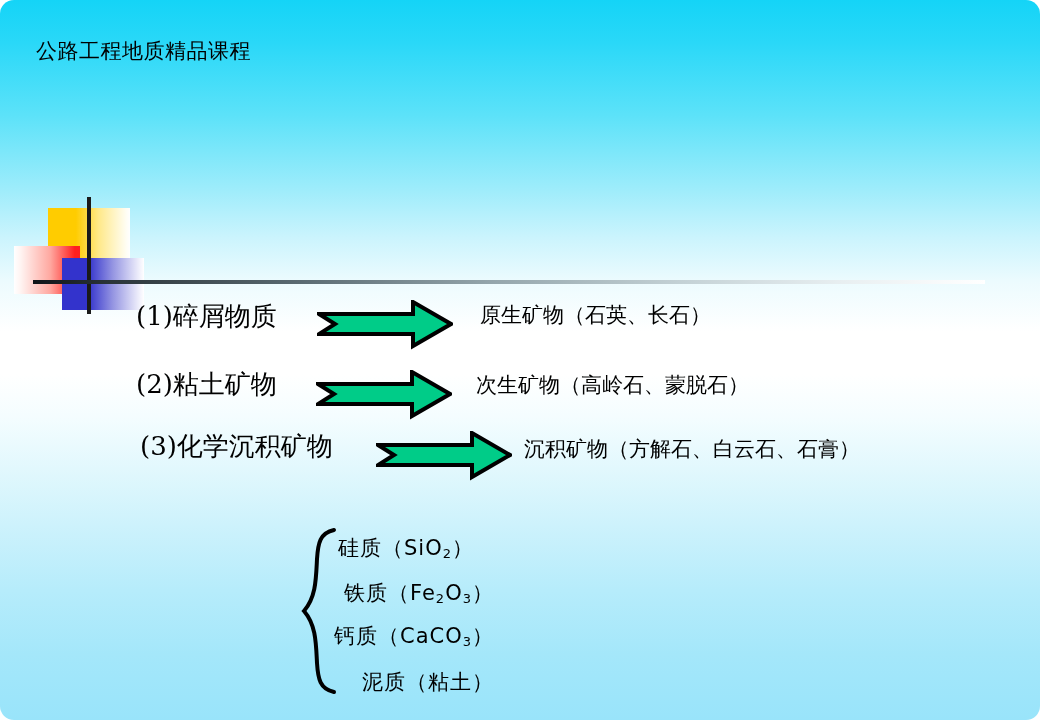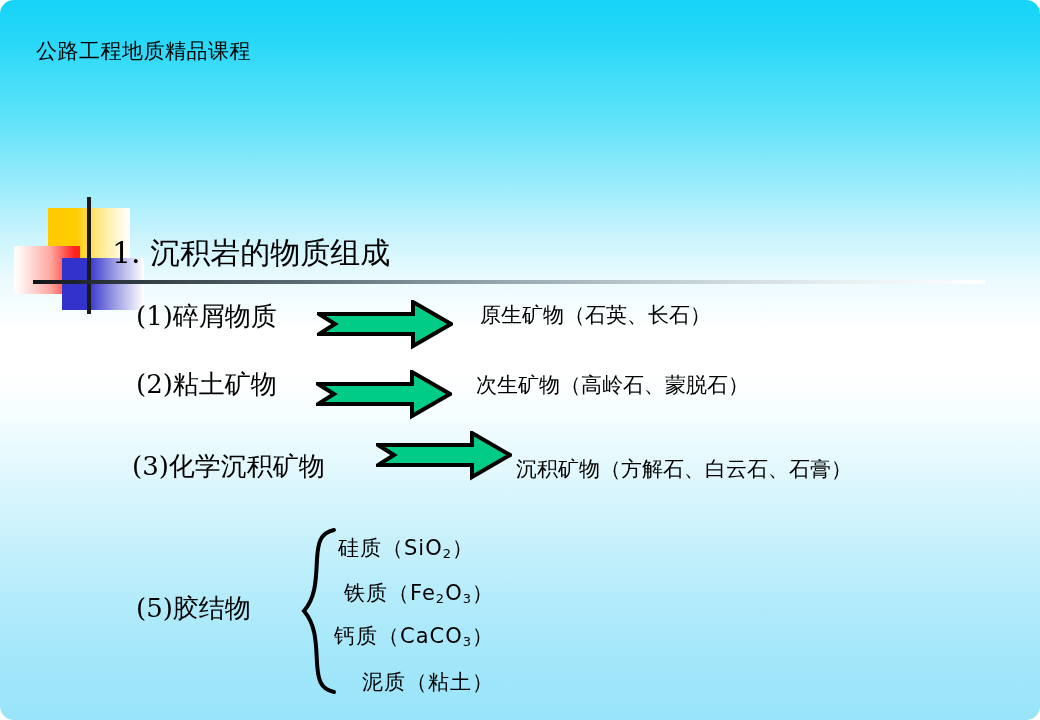--- a/index.html
+++ b/index.html
@@ -123,21 +123,21 @@
   .row-target {
     font-size: 21px;
     line-height: 1;
     white-space: nowrap;
   }
 
   .r1 { left: 136px; top: 303px; }
   .r1 .row-target { position: absolute; left: 344px; top: 2px; }
   .r2 { left: 136px; top: 371px; }
   .r2 .row-target { position: absolute; left: 340px; top: 4px; }
-  .r3 { left: 132px; top: 433px; margin-top: 20px; }
+  .r3 { left: 140px; top: 433px; }
   .r3 .row-target { position: absolute; left: 384px; top: 6px; }
   .r4 { left: 136px; top: 492px; }
   .r5 { left: 136px; top: 595px; }
 
   
   .arrow {
     position: absolute;
     display: block;
   }
   .a1 { left: 317px; top: 300px; }
@@ -185,21 +185,20 @@
   <div class="header-title">公路工程地质精品课程</div>
 
   <div class="logo">
     <div class="logo-rect rect-yellow"></div>
     <div class="logo-rect rect-red"></div>
     <div class="logo-rect rect-blue"></div>
     <div class="line-vert"></div>
     <div class="line-horiz"></div>
   </div>
 
-  <div class="main-heading">1. 沉积岩的物质组成</div>
 
   <div class="row r1">
     <span class="row-label">(1)碎屑物质</span>
     <span class="row-target">原生矿物（石英、长石）</span>
   </div>
   <svg class="arrow a1" width="136" height="50" viewBox="0 0 136 50">
     <polygon points="2,14 18,24 2,34 96,34 96,46 134,24 96,2 96,14" fill="#00cc88" stroke="#000000" stroke-width="4" stroke-linejoin="miter"></polygon>
   </svg>
 
   <div class="row r2">
@@ -212,23 +211,20 @@
 
   <div class="row r3">
     <span class="row-label">(3)化学沉积矿物</span>
     <span class="row-target">沉积矿物（方解石、白云石、石膏）</span>
   </div>
   <svg class="arrow a3" width="136" height="50" viewBox="0 0 136 50">
     <polygon points="2,14 18,24 2,34 96,34 96,46 134,24 96,2 96,14" fill="#00cc88" stroke="#000000" stroke-width="4" stroke-linejoin="miter"></polygon>
   </svg>
 
 
-  <div class="row r5">
-    <span class="row-label">(5)胶结物</span>
-  </div>
 
   <div class="brace-wrap">
     <svg width="50" height="168" viewBox="0 0 50 168">
       <path d="M 44 3 C 30 6 28 16 27 32 C 26 52 26 70 14 84 C 26 98 26 116 27 136 C 28 152 30 162 44 165" fill="none" stroke="#000000" stroke-width="4" stroke-linecap="round"></path>
     </svg>
   </div>
 
   <div class="sub-items">
     <div class="sub-item s1">
       <span>硅质（</span><span>SiO</span><sub>2</sub><span>）</span>

